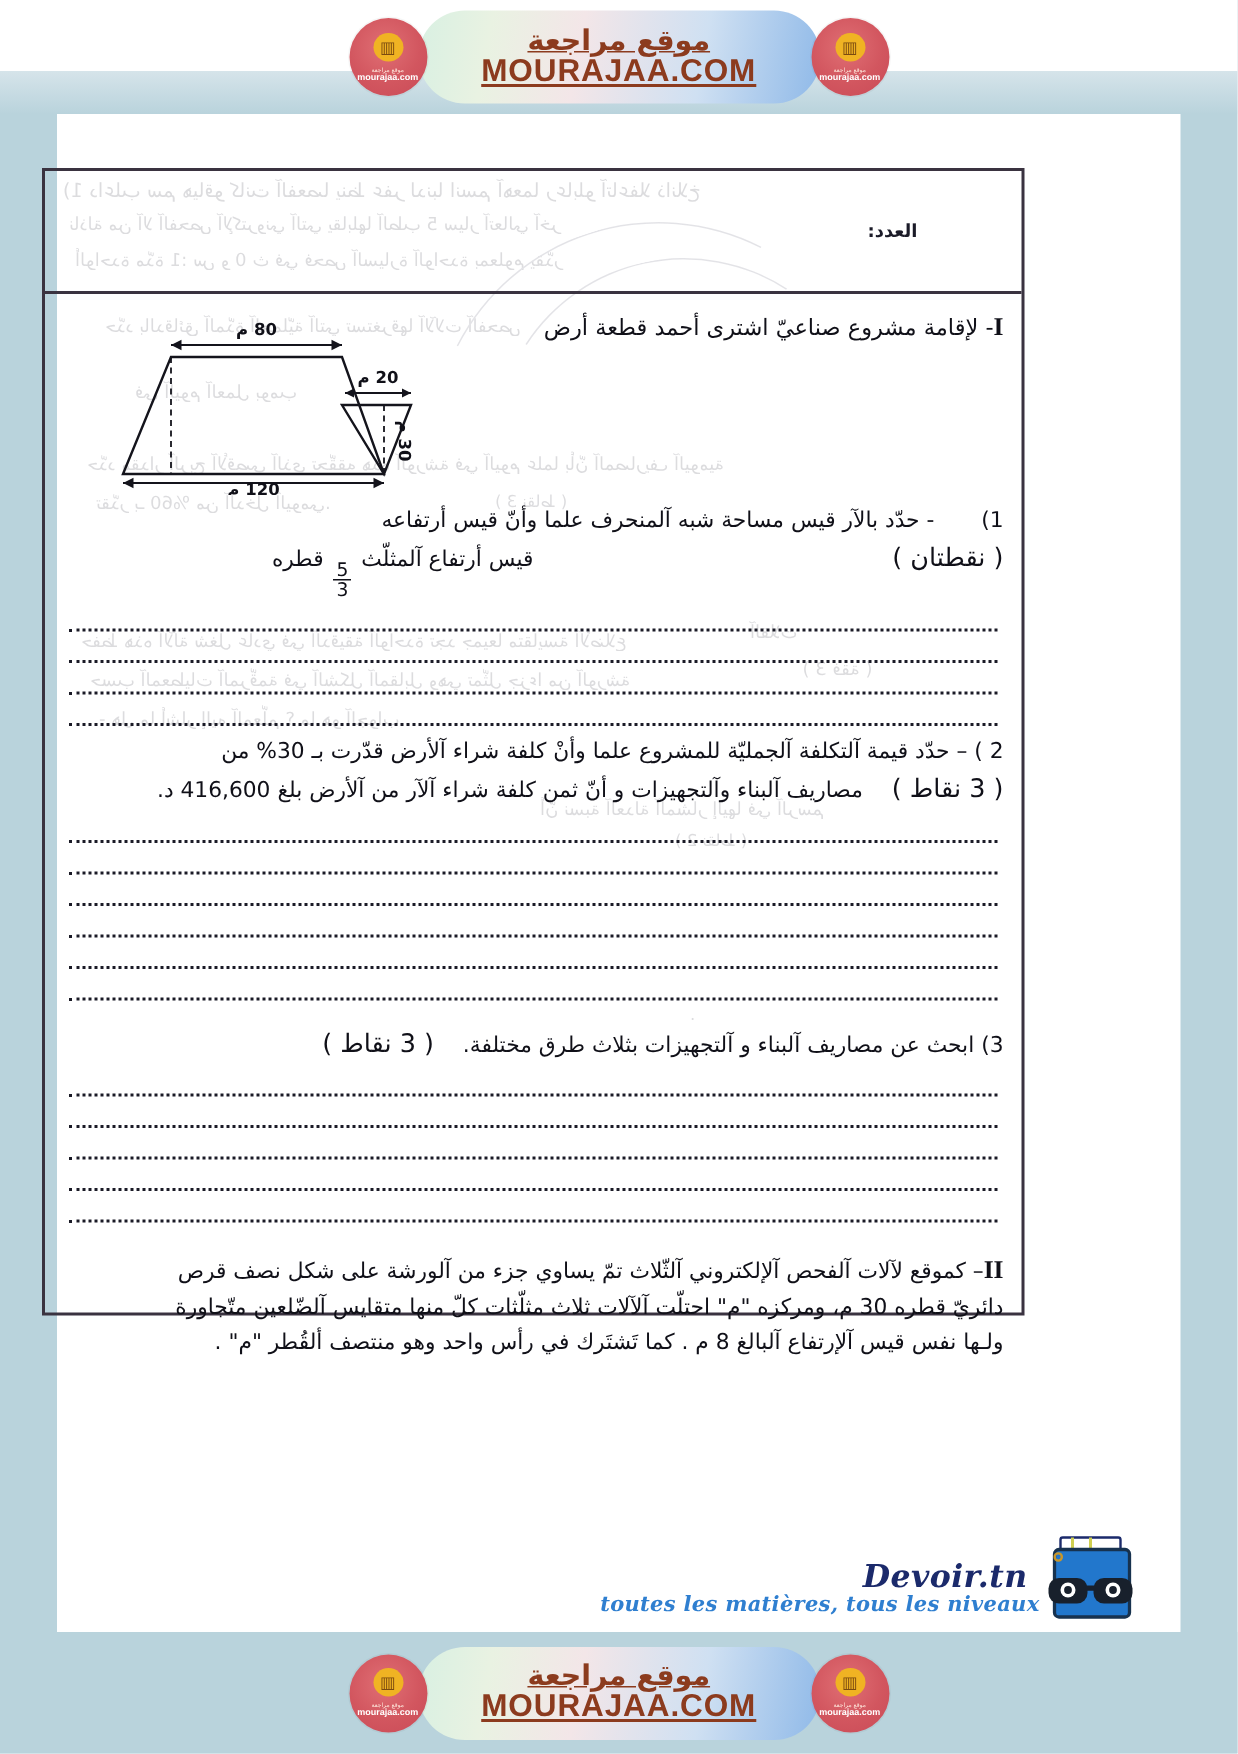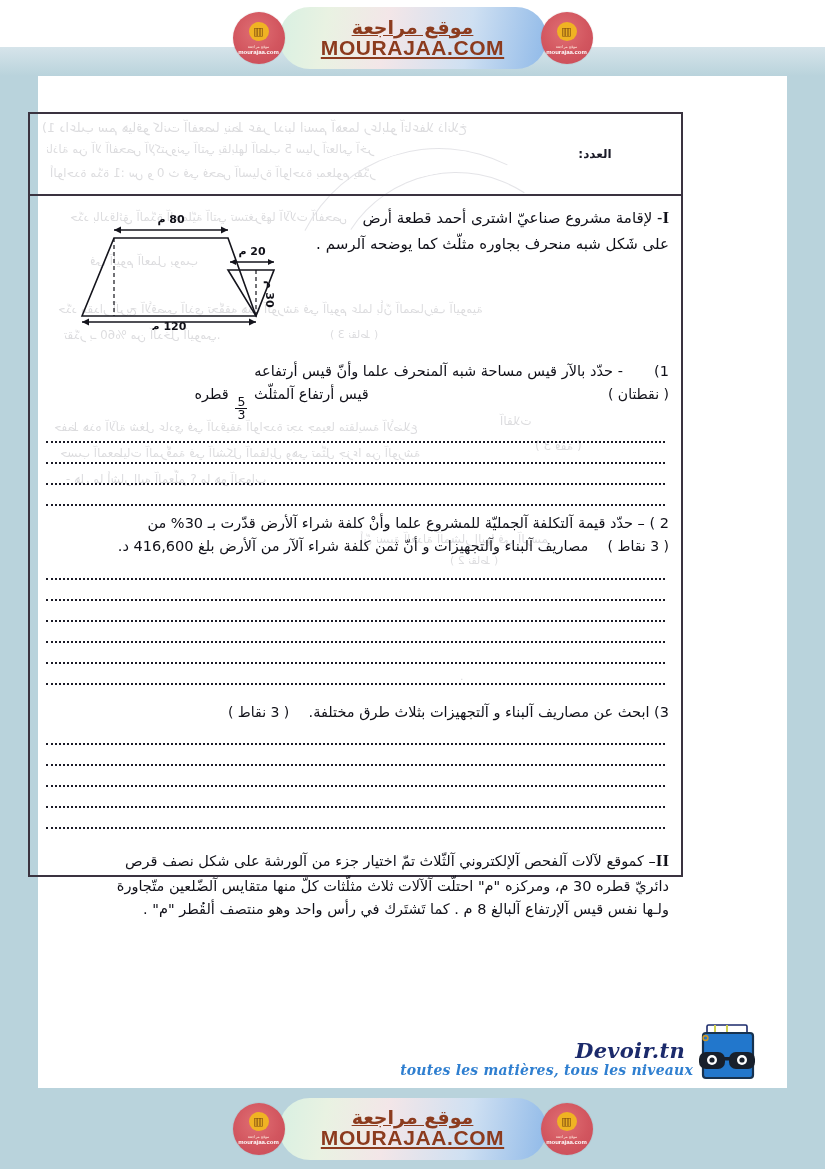--- a/index.html
+++ b/index.html
@@ -127,21 +127,21 @@
   
   .body{position:absolute;left:0;top:82px;width:651px;padding:8px 12px 0 12px;box-sizing:border-box;}
 
   .qline{
     font-family:"DejaVu Sans",sans-serif;
     font-size:14.5px;color:#101018;line-height:1.62;
     text-align:right;position:relative;z-index:5;
   }
   .qline.big{font-size:15px;}
   .rom{font-family:"Liberation Serif",serif;font-weight:bold;font-size:17px;}
-  .pts{font-size:14px;}
+  .pts{font-size:17px;}
 
   .dots-row{
     height:21px;position:relative;
   }
   .dots-row:after{
     content:"";position:absolute;left:4px;right:4px;bottom:6px;
     border-bottom:2.4px dotted #1a1a26;
   }
 
   
@@ -227,21 +227,20 @@
     <div class="hdr-cell hdr-left">
       <div class="num-lbl">العدد:</div>
     </div>
   </div>
 
   <div class="body">
 
     <div class="qline big">
       <span class="rom">I</span><span>- لإقامة مشروع صناعيّ اشترى أحمد قطعة أرض</span>
     </div>
-    <div class="qline big">على شَكل شبه منحرف بجاوره مثلّث كما يوضحه آلرسم .</div>
 
     <div class="diagram">
       <svg width="250" height="118" viewBox="0 0 250 118">
 
         <path d="M12,104 L44,26 L158,26 L186,104 Z" fill="none" stroke="#14141c" stroke-width="1.6"></path>
 
         <path d="M158,58 L204,58 L186,104 Z" fill="none" stroke="#14141c" stroke-width="1.6"></path>
 
         <line x1="44" y1="26" x2="44" y2="104" stroke="#14141c" stroke-width="1.2" stroke-dasharray="4 3"></line>
 
@@ -313,21 +312,21 @@
       <span class="pts">( 3 نقاط )</span>
     </div>
 
     <div class="dots-row" style="margin-top:6px;"></div>
     <div class="dots-row"></div>
     <div class="dots-row"></div>
     <div class="dots-row"></div>
     <div class="dots-row"></div>
 
     <div class="qline" style="margin-top:12px;">
-      <span class="rom">II</span><span>– كموقع لآلات آلفحص آلإلكتروني آلثّلاث تمّ اختيار جزء من آلورشة على شكل نصف قرص</span>
+      <span class="rom">II</span><span>– كموقع لآلات آلفحص آلإلكتروني آلثّلاث تمّ يساوي جزء من آلورشة على شكل نصف قرص</span>
     </div>
     <div class="qline">دائريّ قطره 30 م، ومركزه "م" احتلّت آلآلات ثلاث مثلّثات كلّ منها متقايس آلضّلعين متّجاورة</div>
     <div class="qline">ولـها نفس قيس آلإرتفاع آلبالغ 8 م . كما تَشتَرك في رأس واحد وهو منتصف ألقُطر "م" .</div>
   </div>
 </div>
 
 <div class="devoir">
   <div class="devoir-name">Devoir.tn</div>
   <div class="devoir-tag">toutes les matières, tous les niveaux</div>
   <svg class="devoir-mark" viewBox="0 0 66 62">

